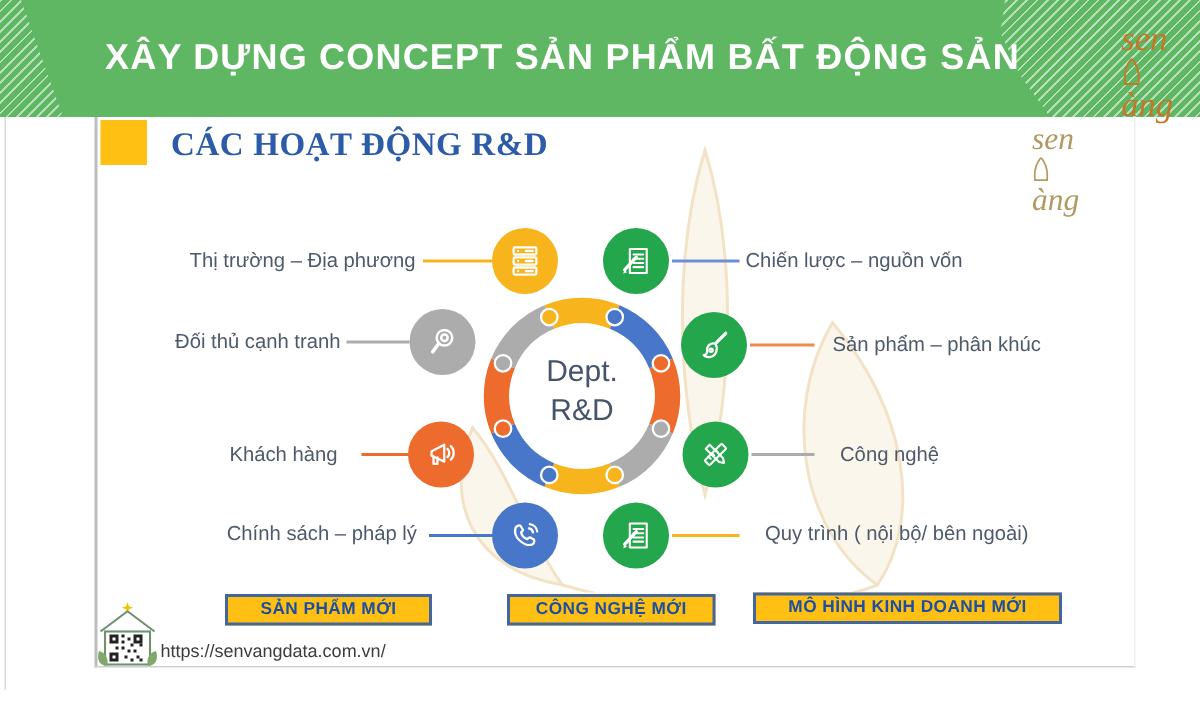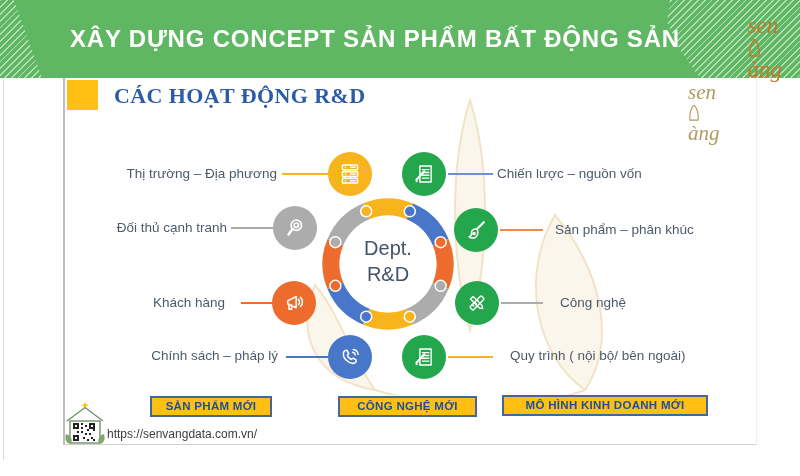--- a/index.html
+++ b/index.html
@@ -203,21 +203,21 @@
     <rect x="8.2" y="4.6" width="10.4" height="14.8"></rect>
     <line x1="10.5" y1="8" x2="16.4" y2="8"></line>
       <line x1="10.5" y1="10.6" x2="16.4" y2="10.6"></line>
       <line x1="10.5" y1="13.2" x2="16.4" y2="13.2"></line>
       <line x1="10.5" y1="15.8" x2="16.4" y2="15.8"></line>
     <line x1="5" y1="17.4" x2="12.2" y2="9.6" stroke-width="2"></line>
       <path d="M5,17.4 l-0.9,2.4 2.4,-0.9 z" fill="#fff" stroke="none"></path>
   </svg>
 </div>
 
-<div class="btn" style="left:150px;top:396px;width:122px">SẢN PHẨM MỚI</div>
+<div class="btn" style="left:150px;top:396px;width:138px">SẢN PHẨM MỚI</div>
 <div class="btn" style="left:338px;top:396px;width:139px">CÔNG NGHỆ MỚI</div>
 <div class="btn" style="left:502px;top:395px;width:206px">MÔ HÌNH KINH DOANH MỚI</div>
 
 <svg class="qr-house" width="44" height="46" viewBox="0 0 44 46">
   <path d="M22,0.5 L23,3.2 L25.8,4.2 L23,5.2 L22,7.9 L21,5.2 L18.2,4.2 L21,3.2 Z" fill="#F5C400"></path>
   <path d="M4,20 L22,6.5 L40,20" fill="none" stroke="#70906F" stroke-width="1.4"></path>
   <rect x="7" y="20" width="30" height="22" fill="#ffffff" stroke="#70906F" stroke-width="1.4"></rect>
   <path d="M3,33 C1,39 4,43.5 8.5,42.5 C9.5,37.5 7,34 3,33 Z" fill="#7FA86B"></path>
   <path d="M41,33 C43,39 40,43.5 35.5,42.5 C34.5,37.5 37,34 41,33 Z" fill="#7FA86B"></path>
   <g fill="#222222">

